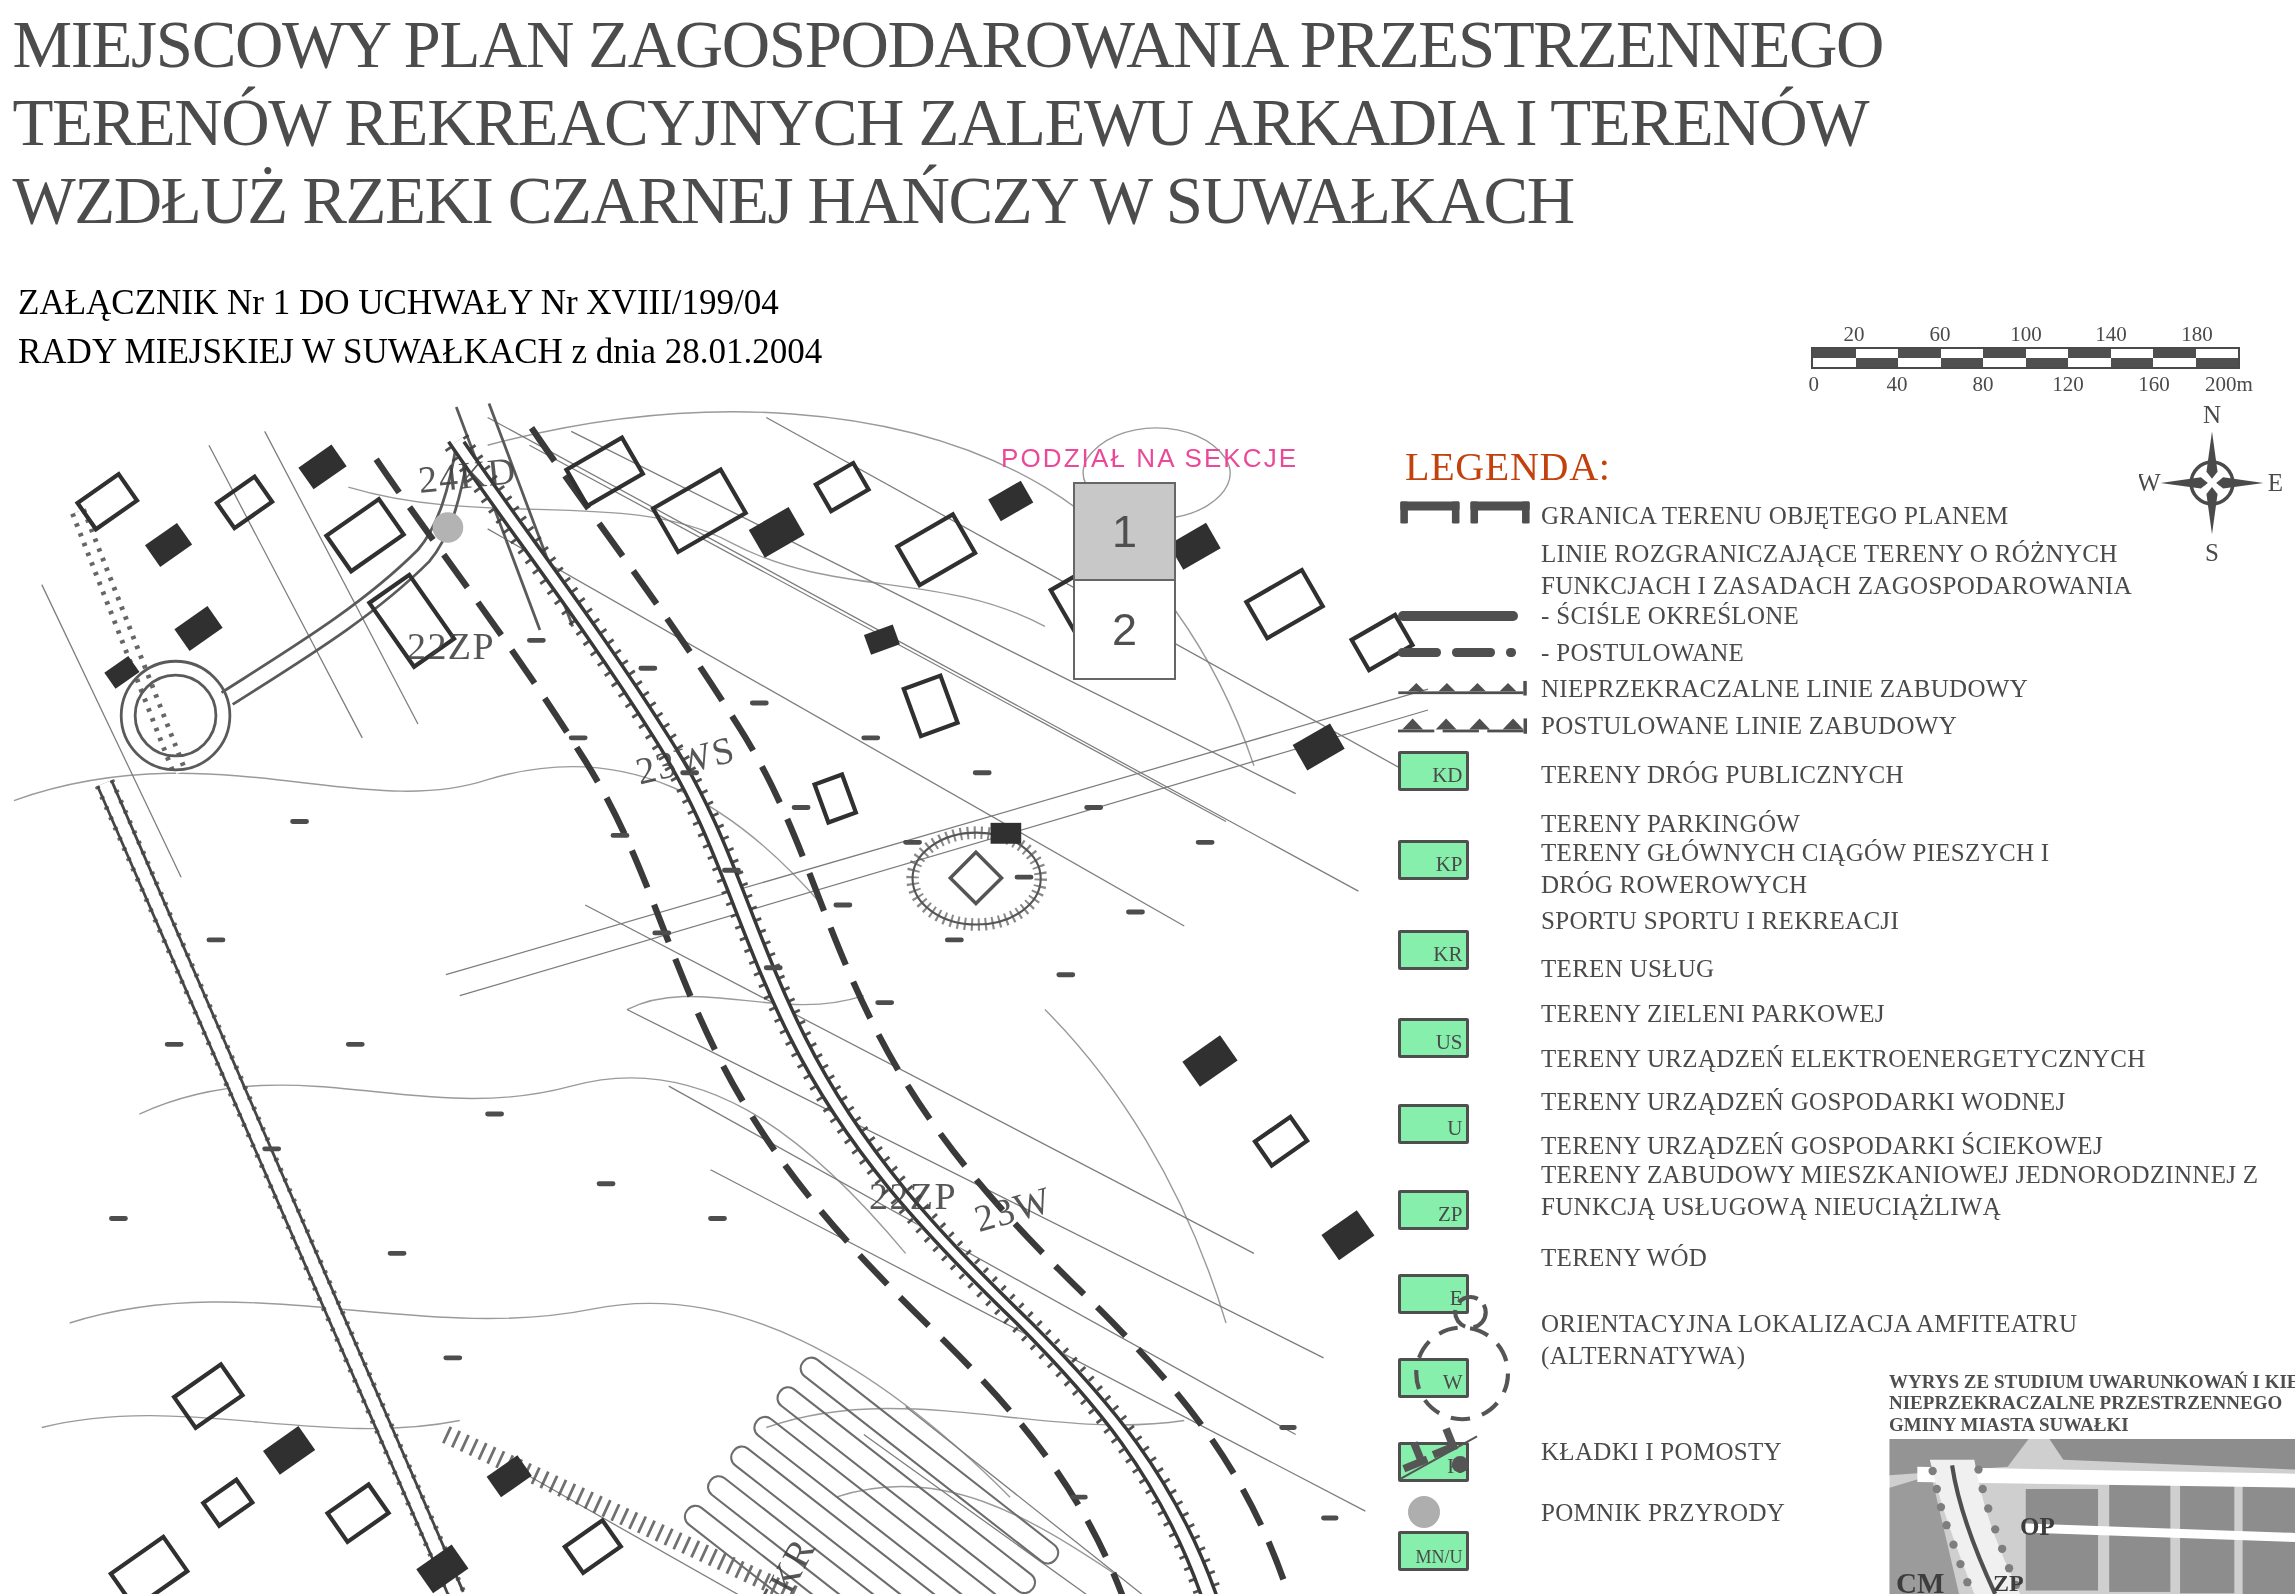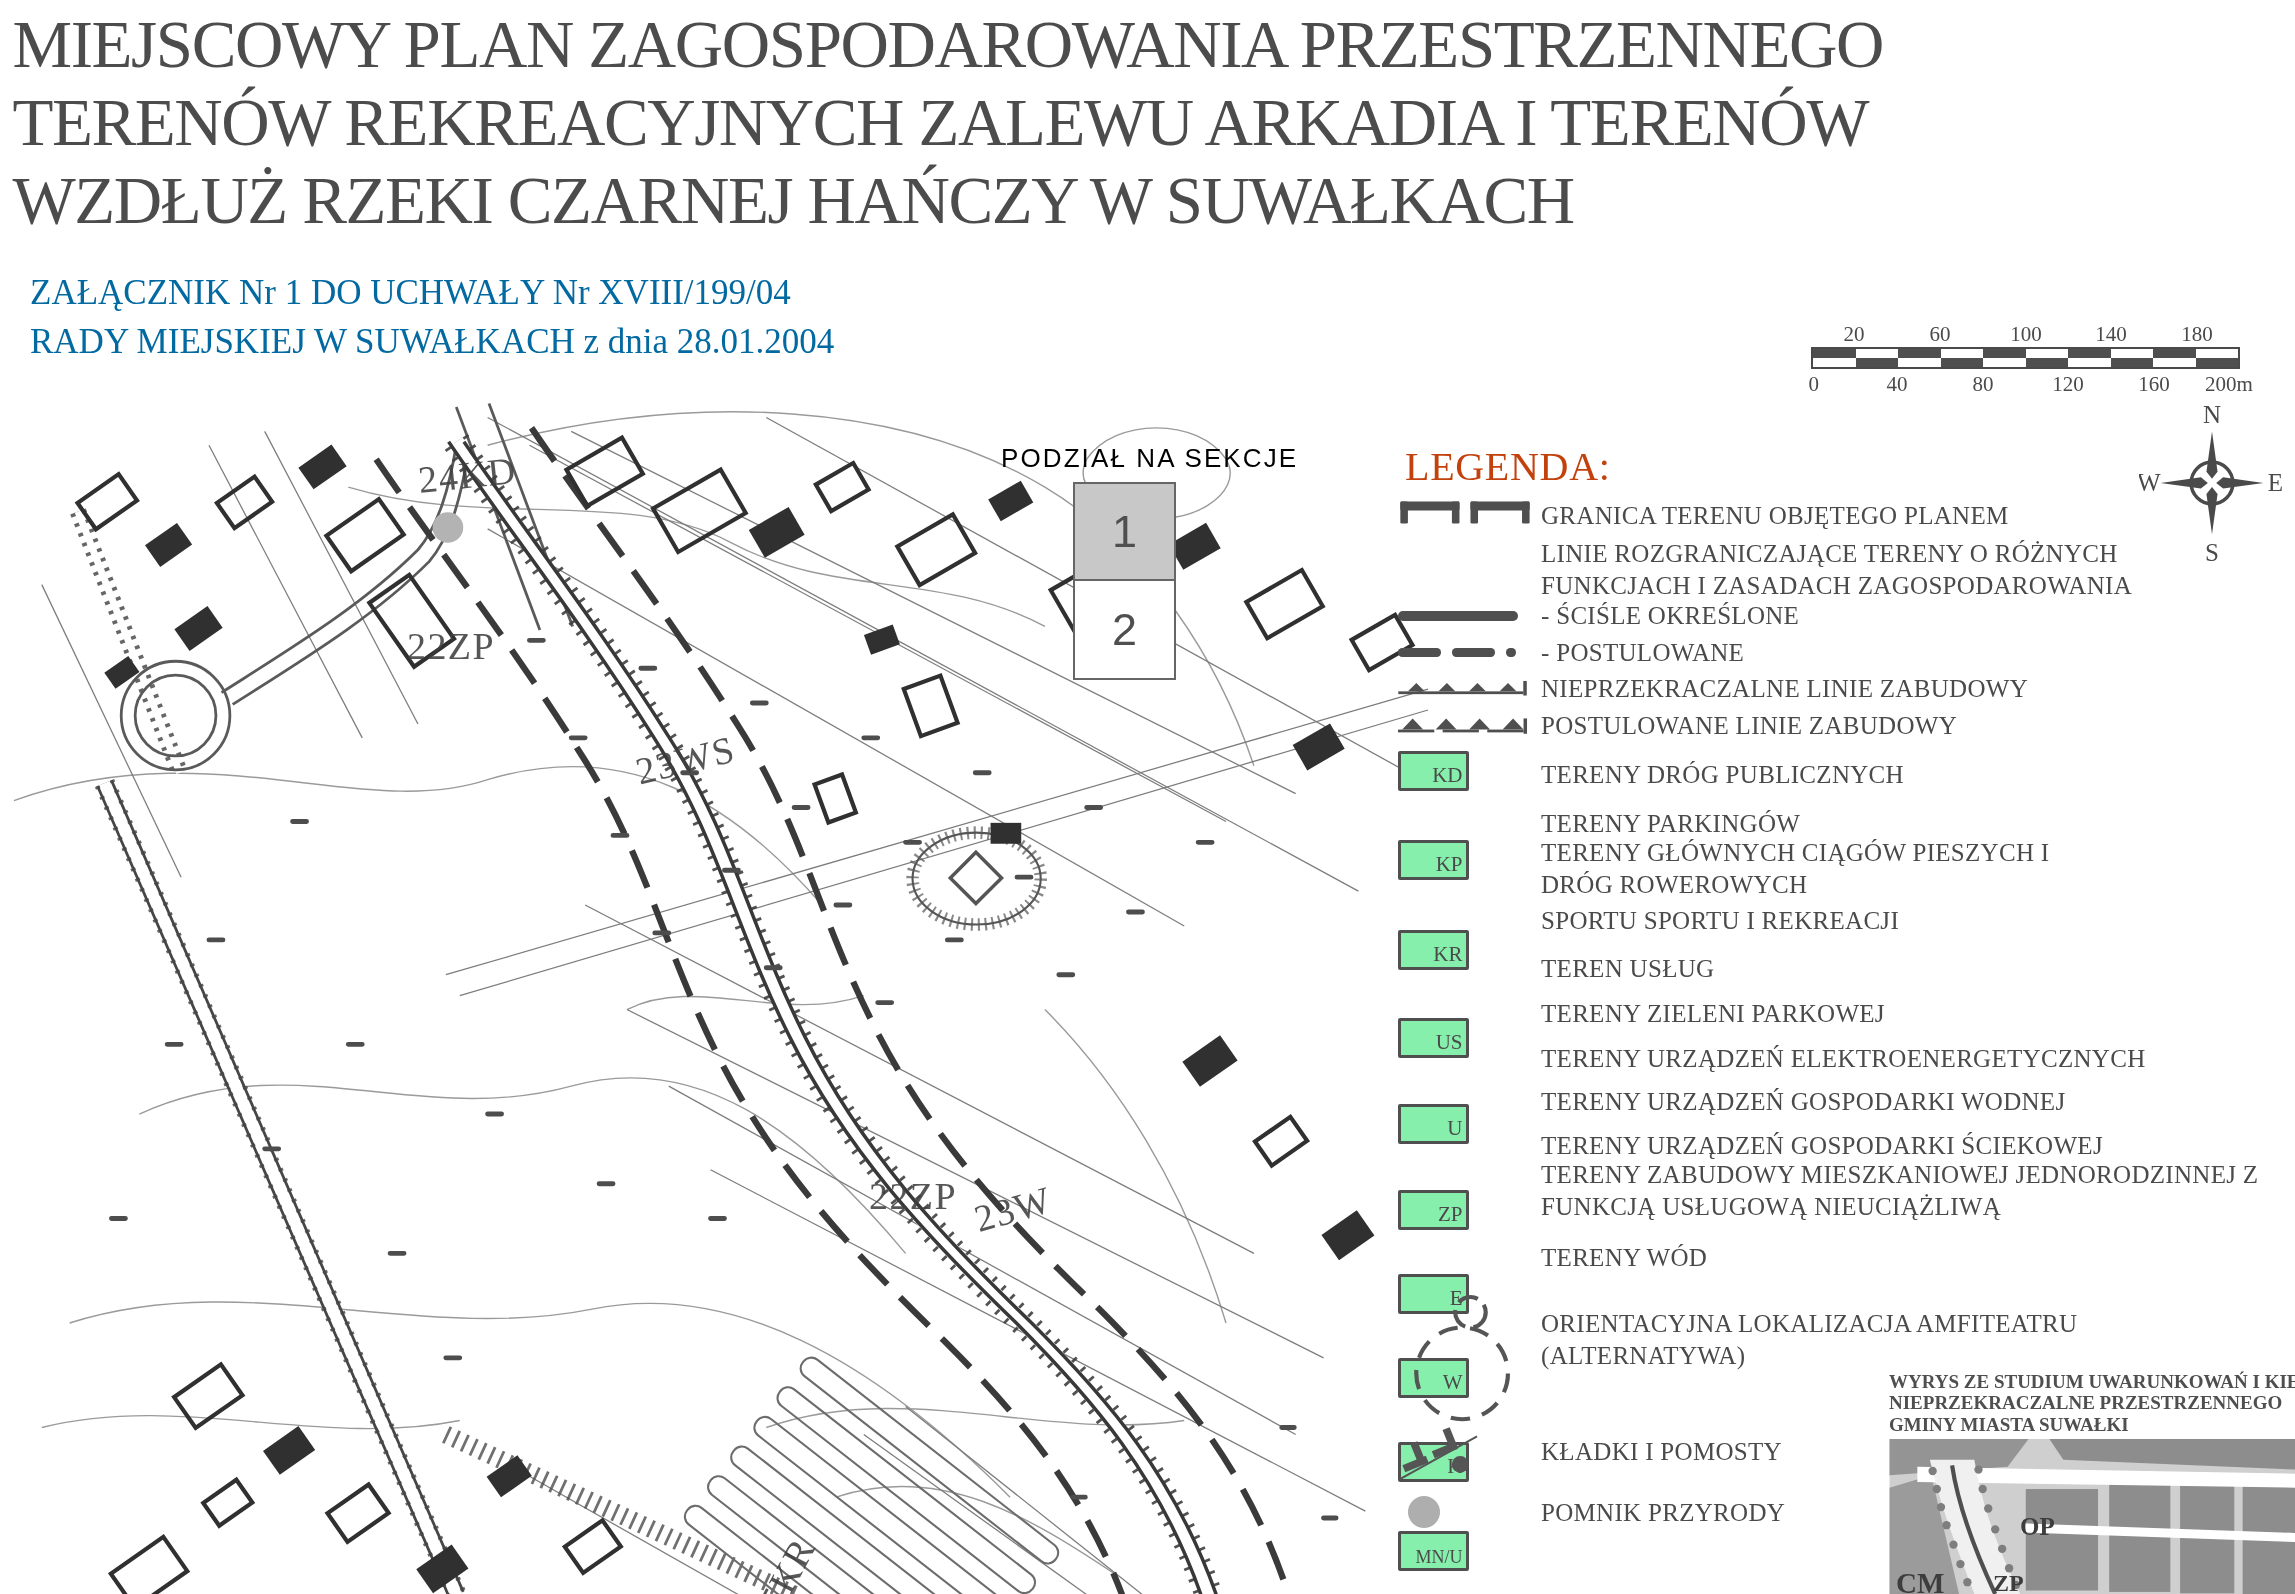--- a/index.html
+++ b/index.html
@@ -3,34 +3,34 @@
 <meta charset="utf-8">
 <style>
   html,body{margin:0;padding:0;background:#fff;}
   .page{position:relative;width:2295px;height:1594px;background:#ffffff;overflow:hidden;
         font-family:"Liberation Serif",serif;color:#4a4a4a;}
   .abs{position:absolute;}
 
   
   .title-line{position:absolute;left:12.5px;font-size:67px;line-height:75px;letter-spacing:-1.4px;
               color:#4c4c4c;white-space:nowrap;font-weight:500;}
-  .att-line{position:absolute;left:30px;font-size:35px;color:#0369a1;white-space:nowrap;font-weight:500;}
+  .att-line{position:absolute;left:18px;font-size:35px;color:#000000;white-space:nowrap;font-weight:500;margin-top:10px;}
 
   
   .sb-wrap{position:absolute;left:1811px;top:322px;width:429px;}
   .sb-labels{position:relative;height:25px;font-size:21px;}
   .sb-labels span{position:absolute;transform:translateX(-50%);}
   .sb-bar{box-sizing:border-box;border:2.1px solid #4a4a4a;height:22px;}
   .sb-row{display:flex;height:9px;}
   .sb-cell{flex:1;}
   .d{background:#4f4f4f;} .l{background:#ffffff;}
 
   
   .sections-title{position:absolute;left:1001px;top:443px;font-family:"Liberation Sans",sans-serif;
-                  font-size:26px;letter-spacing:2.1px;color:#000000;}
+                  font-size:26px;letter-spacing:2.1px;color:#ec4899;}
   .sections-box{position:absolute;left:1073px;top:482px;width:99px;height:194px;
                 border:2.1px solid #666;}
   .sec-cell{height:97px;box-sizing:border-box;display:flex;align-items:center;justify-content:center;
             font-family:"Liberation Sans",sans-serif;font-size:45px;color:#4f4f4f;}
   .sec-1{background:#c8c8c8;border-bottom:2.1px solid #666;}
   .sec-2{background:#ffffff;}
 
   
   .legend-heading{position:absolute;left:1405px;top:443px;font-size:40px;color:#c2410c;letter-spacing:0.7px;}
   .sym{position:absolute;left:1398px;}

